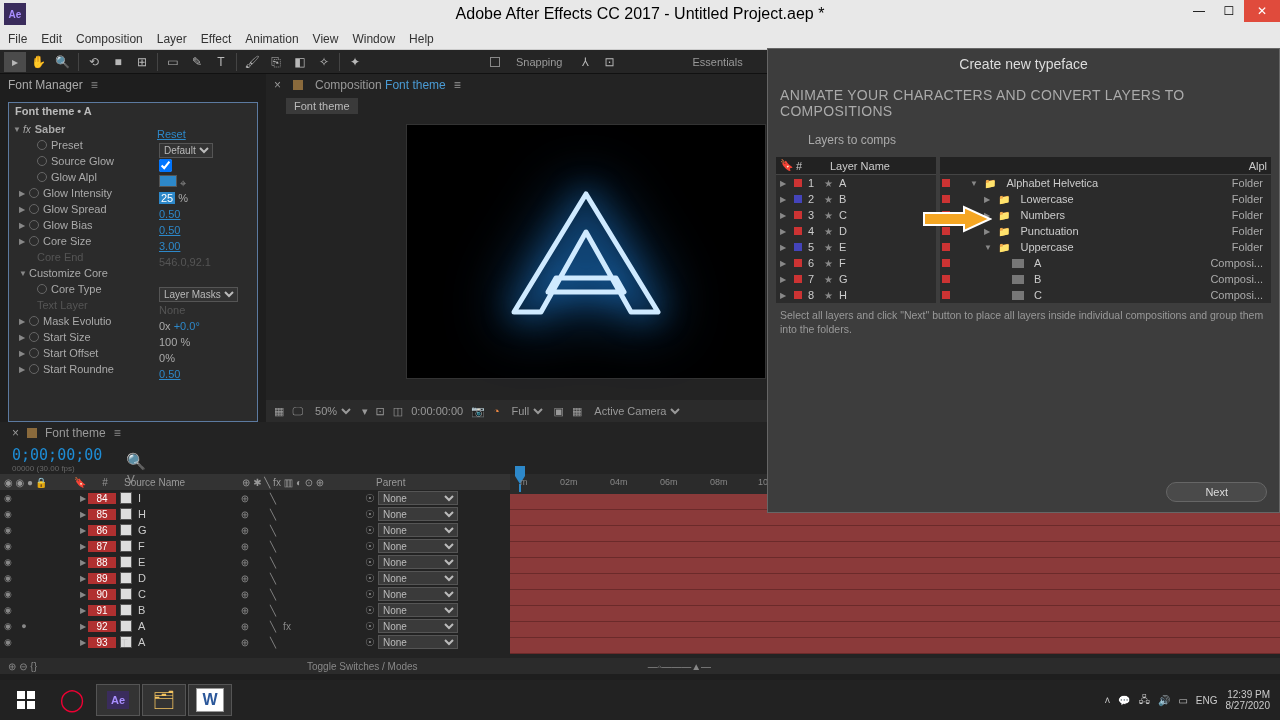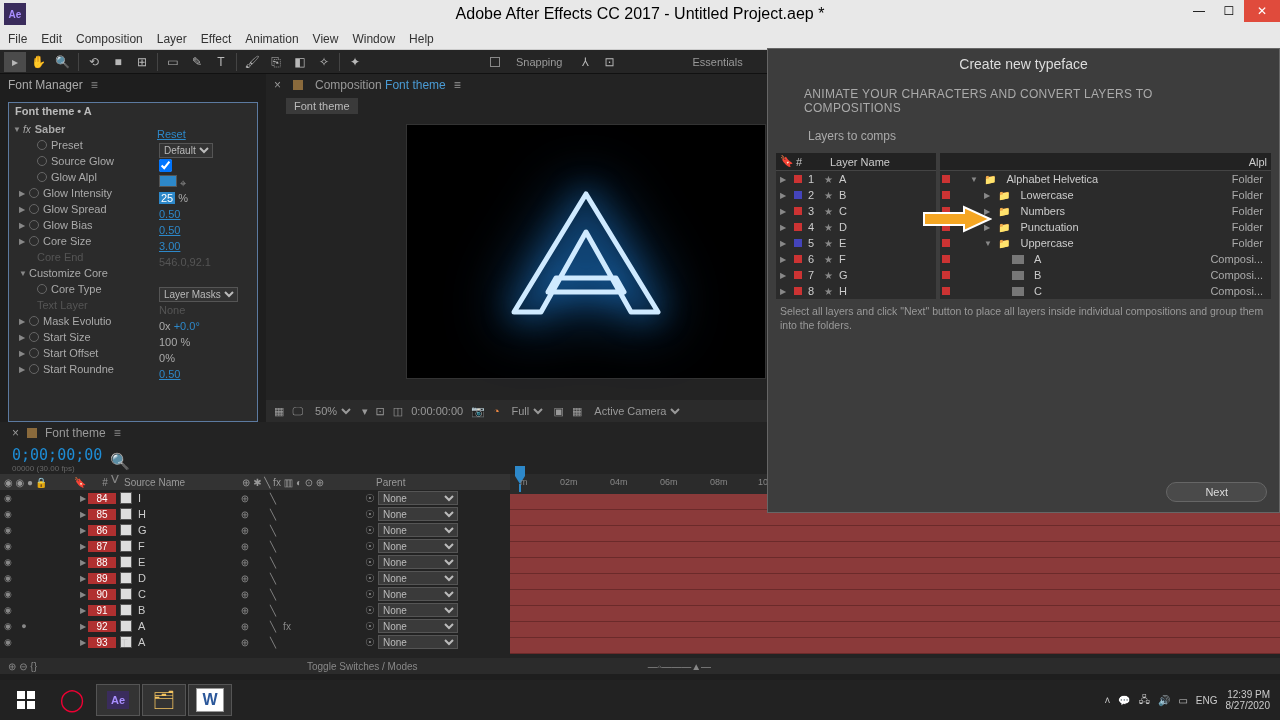--- a/index.html
+++ b/index.html
@@ -65,21 +65,21 @@
 .comp-crumb span { background:#3a3a3a; padding:2px 8px; color:#bbb; }
 .viewport { position:absolute; left:140px; top:50px; width:360px; height:255px; background:#000; border:1px solid #333; display:flex; align-items:center; justify-content:center; }
 .viewport .glow-A { position:relative; width:180px; height:140px; }
 .viewport svg { filter: drop-shadow(0 0 15px #1e7dd6) drop-shadow(0 0 30px #1e7dd6); }
 .vp-footer { position:absolute; bottom:0; left:0; right:0; height:22px; background:#2b2b2b; display:flex; align-items:center; gap:8px; padding:0 8px; font-size:11px; color:#999; }
 .vp-footer select, .vp-footer .tc { background:#2b2b2b; color:#999; border:none; font-size:11px; }
 
 
 .dialog { position:absolute; right:0; top:48px; width:513px; height:465px; background:#3d3d3d; border:1px solid #666; z-index:10; }
 .dialog-title { height:30px; display:flex; align-items:center; justify-content:center; font-size:14px; color:#ddd; background:#3d3d3d; }
-.dialog-sub { padding:8px 36px; font-size:12px; color:#aaa; letter-spacing:0.3px; }
+.dialog-sub { padding:8px 12px; font-size:14px; color:#aaa; letter-spacing:0.3px; }
 .dialog-section { padding:6px 40px; font-size:12px; color:#aaa; }
 .dialog-cols { display:flex; gap:4px; padding:4px 8px 0 8px; }
 .dcol { flex:1; background:#2b2b2b; font-size:11px; color:#ccc; }
 .dcol-header { display:flex; height:18px; align-items:center; background:#222; padding:0 4px; gap:6px; border-bottom:1px solid #444; }
 .dcol-header .h1 { width:10px; } .dcol-header .h2 { width:10px; }
 .drow { display:flex; height:16px; align-items:center; padding:0 4px; gap:6px; }
 .drow .sw { width:8px; height:8px; }
 .drow .tw { width:8px; font-size:8px; color:#888; }
 .drow .star { color:#888; font-size:10px; }
 .dcol-right .drow { padding-left:2px; }
@@ -90,21 +90,21 @@
 .dialog-footer { position:absolute; bottom:10px; right:12px; }
 .next-btn { background:#4a4a4a; border:1px solid #666; color:#ddd; padding:3px 38px; border-radius:10px; font-size:11px; }
 
 
 .big-arrow { position:absolute; right:288px; top:205px; width:70px; height:28px; z-index:20; }
 
 
 .timeline { position:absolute; left:0; right:0; top:348px; bottom:0; background:#232323; }
 .tl-tabs { height:22px; display:flex; align-items:center; padding-left:12px; font-size:12px; color:#999; gap:8px; }
 .tl-tabs .sq { width:10px; height:10px; background:#8a6a3c; display:inline-block; }
-.tl-head { height:30px; display:flex; align-items:center; padding:0 12px; background:#232323; gap:8px; }
+.tl-head { height:30px; display:flex; align-items:center; padding:0 12px; background:#232323; gap:24px; }
 .tl-time { color:#1e8dd6; font-size:15px; font-family:monospace; }
 .tl-search { width:14px; height:14px; color:#888; }
 .tl-icons { margin-left:auto; display:flex; gap:8px; color:#888; font-size:12px; }
 .tl-ruler { position:absolute; left:510px; right:0; top:52px; height:20px; background:#2b2b2b; font-size:9px; color:#888; }
 .tl-ruler .playhead { position:absolute; left:3px; top:-10px; width:14px; height:28px; }
 .tl-ruler .tick { position:absolute; top:3px; }
 .tl-cols { height:16px; display:flex; align-items:center; background:#333; font-size:10px; color:#999; }
 .tl-cols .c1 { width:74px; padding-left:4px; }
 .tl-cols .c2 { width:16px; }
 .tl-cols .c3 { width:30px; text-align:center; }

